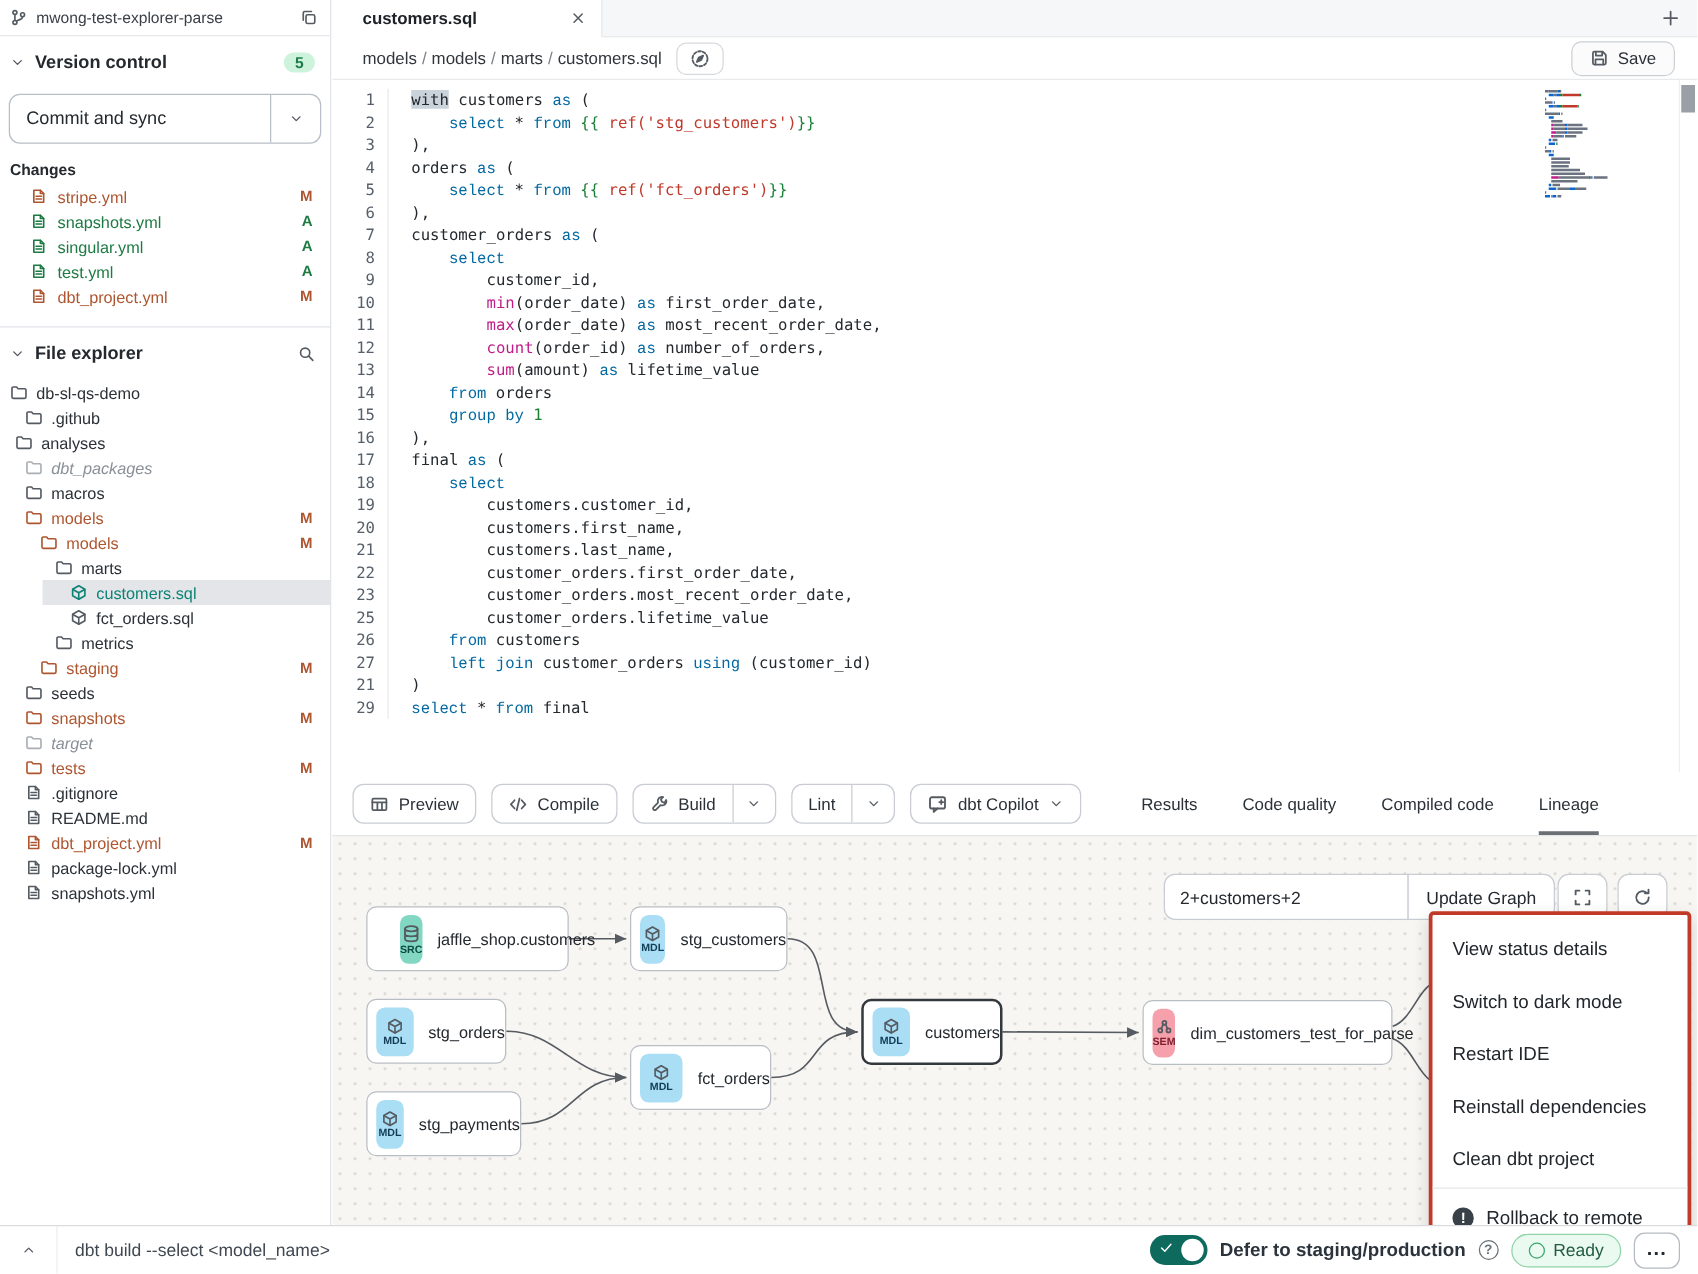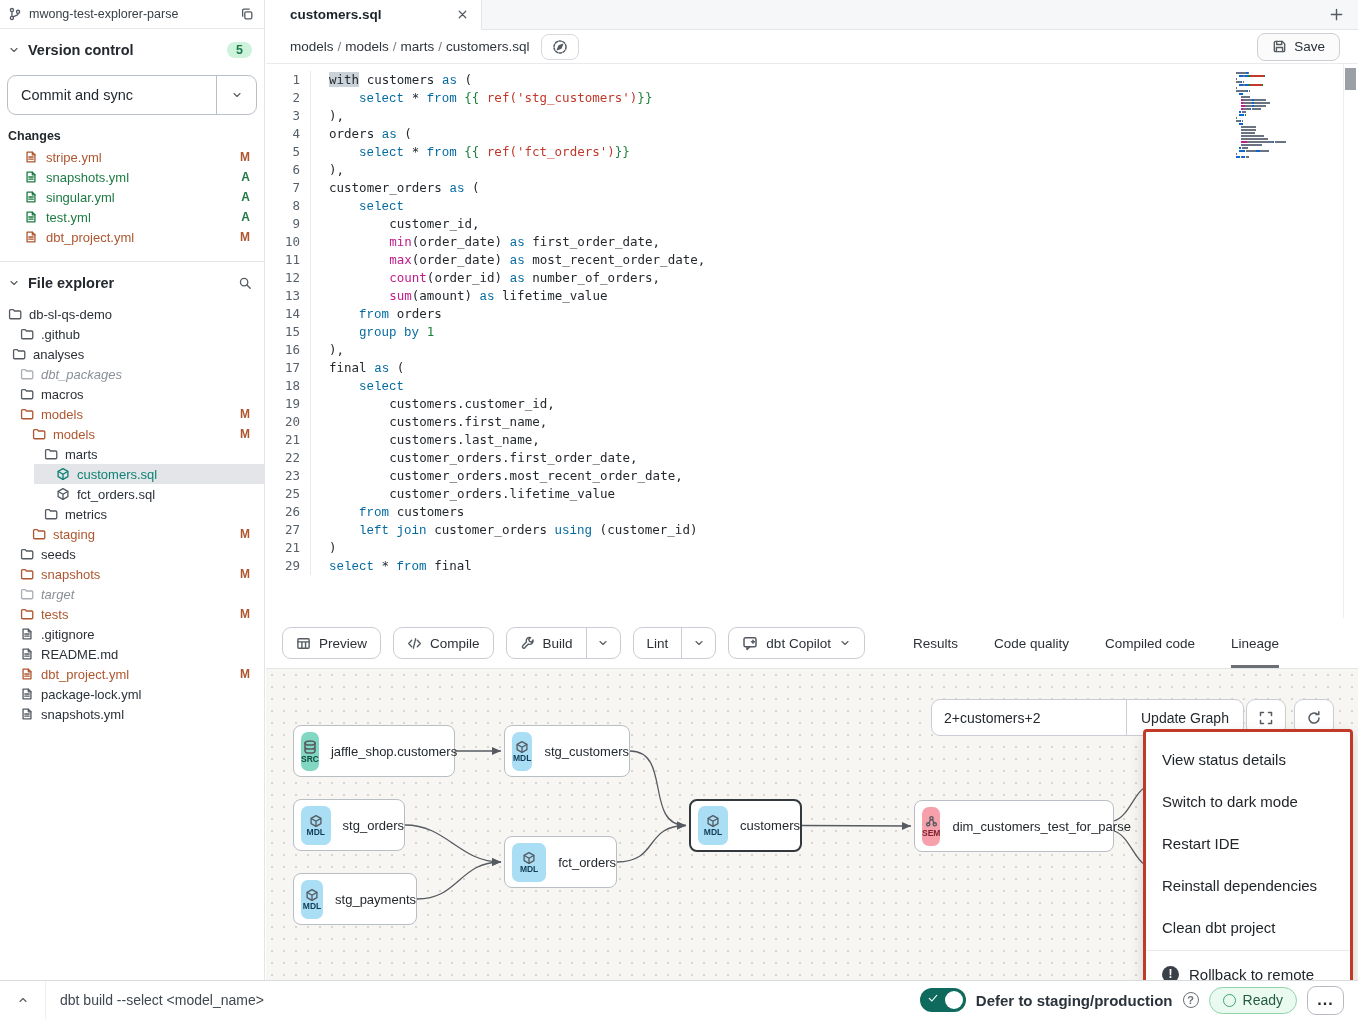--- a/index.html
+++ b/index.html
@@ -100,21 +100,21 @@
     background-image:radial-gradient(#d8d6d0 1px, transparent 1.2px);
     background-size:12px 12px; overflow:hidden; }
   #edges { position:absolute; left:0; top:0; }
   .lnode { position:absolute; background:#fff; border:1px solid #b9bec4; border-radius:8px;
     display:flex; align-items:center; gap:12px; padding-left:7px; cursor:pointer; }
   .lnode.selected { border:2px solid #33383d; }
   .lnode .nbadge { width:39px; height:39px; border-radius:7px; display:flex; flex-direction:column;
     align-items:center; justify-content:center; gap:0px; }
   .lnode .nbadge .blab { font-size:8.5px; font-weight:700; margin-top:-1px; }
   .lnode .nlabel { font-size:13px; color:#24292e; white-space:nowrap; }
-  .badge-SRC { background:#82d7c3; color:#0f4a40; }
+  .badge-SRC { background:#82d7c3; color:#0f4a40;margin-left:19px; }
   .badge-MDL { background:#a9def5; color:#123c57; }
   .badge-SEM { background:#f5a0ab; color:#7e1e2e; }
 
   .graph-controls { position:absolute; top:30px; left:665px; display:flex; }
   .graph-search { width:196px; height:37px; border:1px solid #c9cdd3; border-radius:9px 0 0 9px;
     background:#fff; font-size:14px; color:#24292e; padding:0 12px;
     font-family:"Liberation Sans", sans-serif; }
   .graph-update { height:37px; border:1px solid #c9cdd3; margin-left:-1px; border-radius:0 9px 9px 0;
     background:#fff; font-size:14px; color:#24292e; padding:0 14px; cursor:pointer;
     display:flex; align-items:center; }

